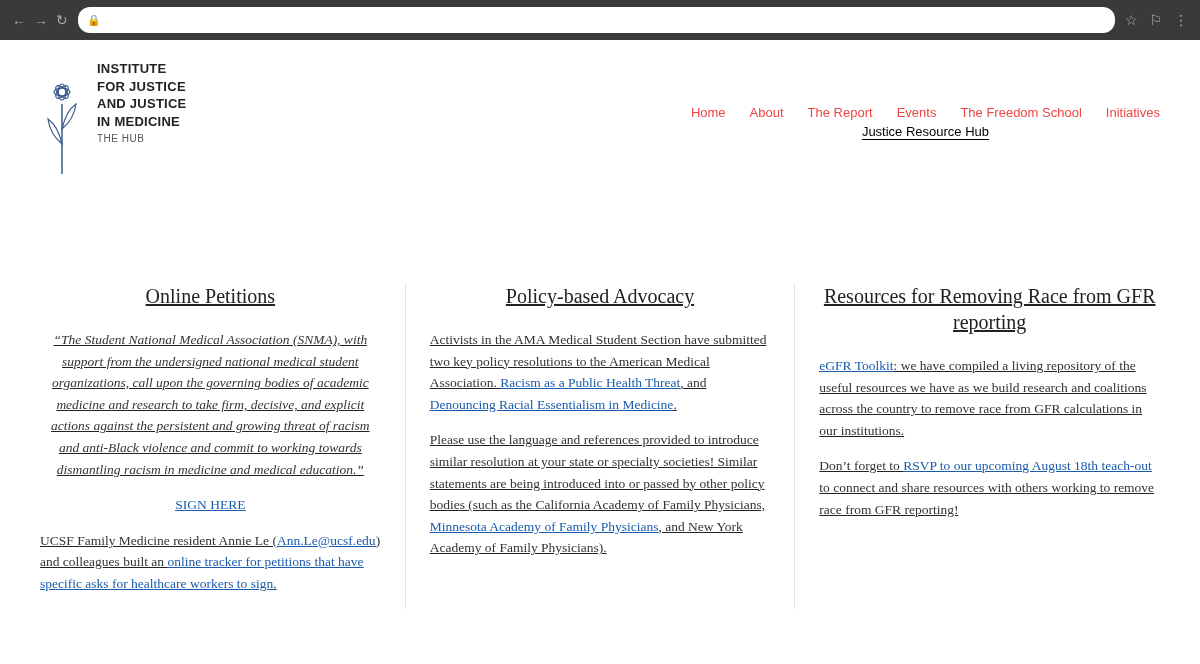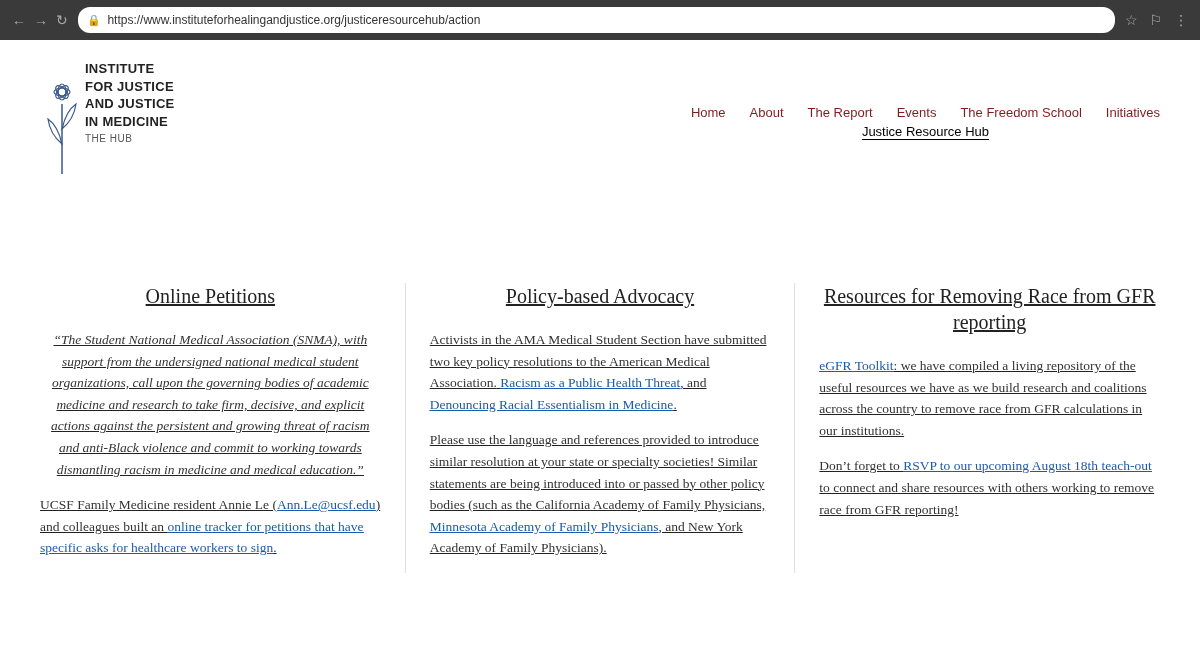--- a/index.html
+++ b/index.html
@@ -54,20 +54,21 @@
     .header {
       display: flex;
       align-items: center;
       padding: 20px 40px;
       border-bottom: none;
       justify-content: space-between;
     }
     .logo-area {
       display: flex;
       align-items: flex-start;
+      gap: 12px;
     }
     .logo-icon {
       width: 45px;
       flex-shrink: 0;
     }
     .logo-text-block {
       display: flex;
       flex-direction: column;
     }
     .logo-title {
@@ -98,21 +99,21 @@
       align-items: center;
       gap: 24px;
     }
     .nav-row-2 {
       display: flex;
       align-items: center;
     }
     .nav-link {
       font-family: Arial, Helvetica, sans-serif;
       font-size: 13px;
-      color: #7f1d1d;
+      color: #ef4444;
       text-decoration: none;
       cursor: pointer;
     }
     .nav-link-active {
       font-family: Arial, Helvetica, sans-serif;
       font-size: 13px;
       color: #000000;
       text-decoration: underline;
       cursor: pointer;
       text-underline-offset: 3px;
@@ -186,21 +187,20 @@
 <body>
 
 <div class="browser-chrome">
   <div class="browser-controls">
     <button class="browser-btn">←</button>
     <button class="browser-btn">→</button>
     <button class="browser-btn">↻</button>
   </div>
   <div class="address-bar">
     <span class="lock-icon">🔒</span>
-    <span>https://www.instituteforhealingandjustice.org/justiceresourcehub/action</span>
   </div>
   <div class="browser-actions">
     <span>☆</span>
     <span>⚐</span>
     <span>⋮</span>
   </div>
 </div>
 
 <div class="page">
 
@@ -252,20 +252,23 @@
   <div class="hero-space"></div>
 
   <div class="main-content">
 
     <div class="content-col">
       <h2 class="col-title">Online Petitions</h2>
       <div class="col-body">
         <p class="quote-block">
           <span>“The Student National Medical Association (SNMA), with support from the undersigned national medical student organizations, call upon the governing bodies of academic medicine and research to take firm, decisive, and explicit actions against the persistent and growing threat of racism and anti-Black violence and commit to working towards dismantling racism in medicine and medical education.”</span>
         </p>
+        <p style="text-align:center;">
+          <a class="link-blue sign-here">SIGN HERE</a>
+        </p>
         <p>
           <span>UCSF Family Medicine resident Annie Le (</span><a class="link-blue">Ann.Le@ucsf.edu</a><span>) and colleagues built an </span><a class="link-blue">online tracker for petitions that have specific asks for healthcare workers to sign</a><span>.</span>
         </p>
       </div>
     </div>
 
     <div class="content-col">
       <h2 class="col-title">Policy-based Advocacy</h2>
       <div class="col-body">
         <p>

